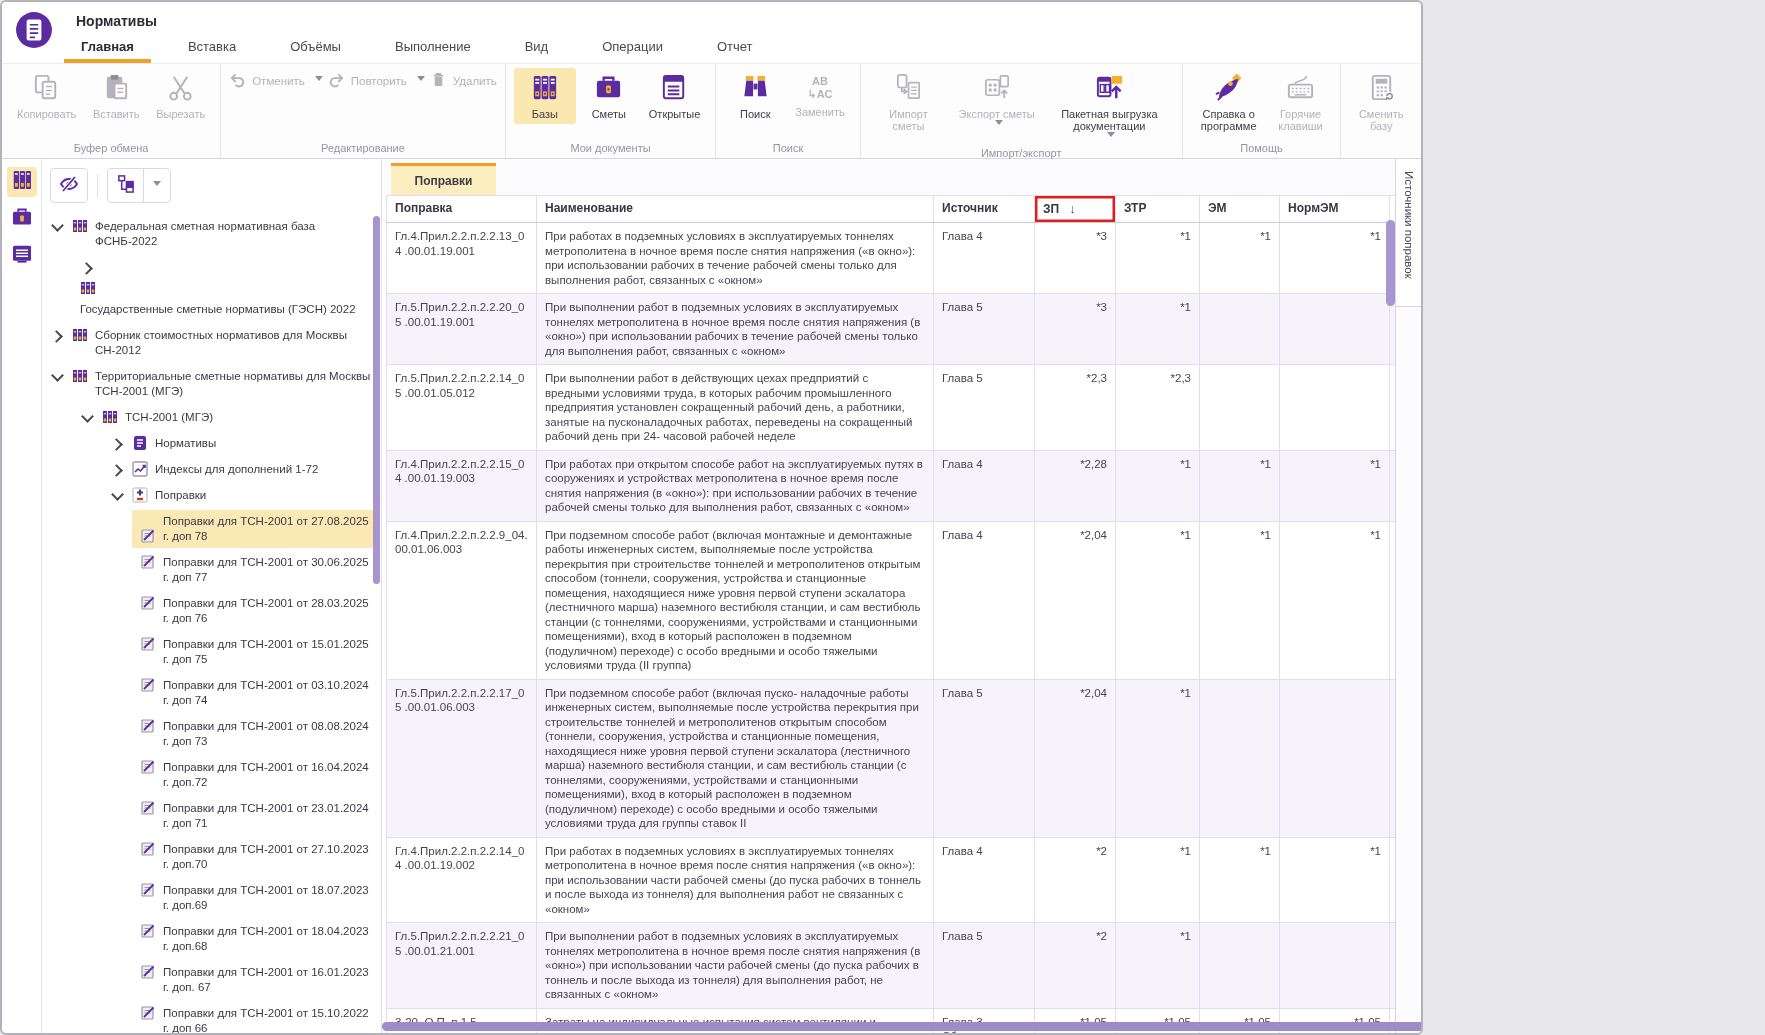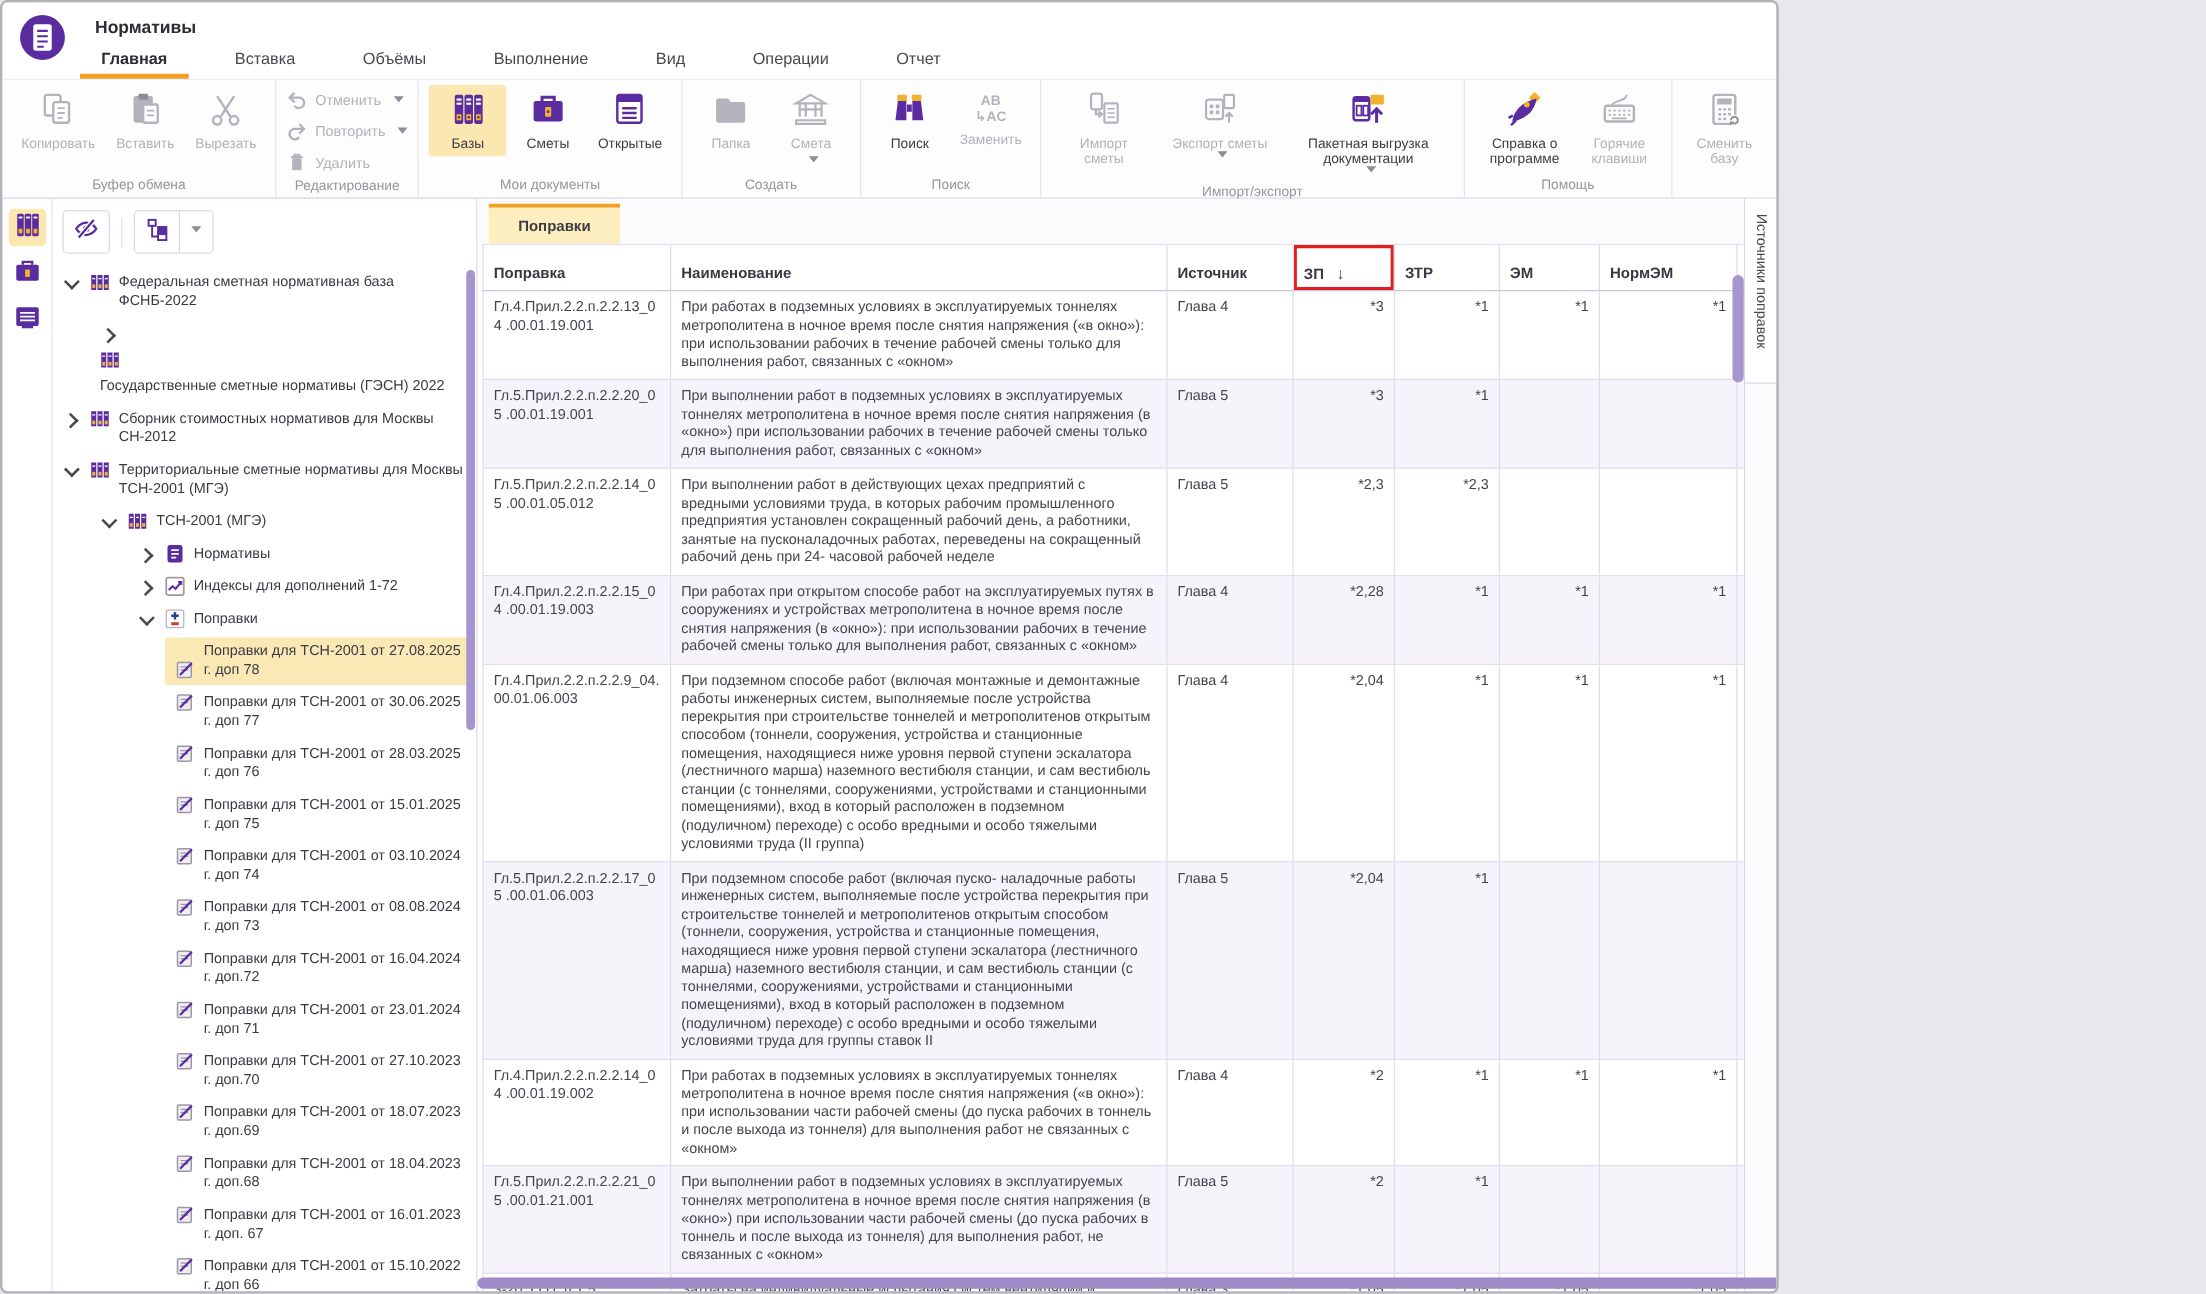--- a/index.html
+++ b/index.html
@@ -26,21 +26,21 @@
   .rbtn { display:flex; flex-direction:column; align-items:center; gap:3px; padding:4px 7px; min-width:62px;
           font-size:11px; line-height:12px; text-align:center; color:#3f3c45; border-radius:3px; cursor:pointer; }
   .rbtn .lbl { white-space:pre-line; }
   .rbtn.disabled { color:#b3b1b8; }
   .rbtn.active { background:#fbe8b0; }
   .rbtn svg { width:31px; height:31px; flex:none; }
   .caret { display:inline-block; width:0; height:0; border:4px solid transparent; border-top:5px solid #8f8d96; margin-left:4px; vertical-align:middle; }
   .rbtn .caret-below { margin-top:1px; }
   .lblrow { display:flex; align-items:center; justify-content:center; max-width:128px; flex-wrap:wrap; }
   
-  .stackgroup { display:flex; flex-direction:column; gap:5px; padding-top:3px; }
+  .stackgroup { display:flex; flex-direction:row; gap:5px; padding-top:3px; }
   .sbtn { display:flex; align-items:center; gap:6px; font-size:11.5px; color:#b3b1b8; cursor:pointer; }
   .sbtn svg { width:17px; height:17px; }
 
   
   .body { flex:1; display:flex; min-height:0; position:relative; }
 
   .iconstrip { width:40px; border-right:1px solid #e6e2ee; padding-top:8px; display:flex; flex-direction:column; align-items:center; gap:7px; flex:none; }
   .strip-btn { width:30px; height:30px; border-radius:4px; display:flex; align-items:center; justify-content:center; cursor:pointer; }
   .strip-btn.active { background:#fbe8b0; }
   .strip-btn svg { width:24px; height:24px; }
@@ -71,21 +71,21 @@
 
   
   .main { flex:1; min-width:0; position:relative; display:flex; flex-direction:column; }
   .doc-tabs { height:36px; flex:none; display:flex; align-items:flex-end; padding-left:9px; background:#fcfbfd; }
   .doc-tab { width:105px; height:32px; background:#fceebf; border-top:3px solid #f2a024; display:flex; align-items:center; justify-content:center;
              font-size:12px; font-weight:600; color:#3f3c45; cursor:pointer; }
   .table-zone { flex:1; min-height:0; overflow:hidden; padding-left:4px; }
   table.grid { border-collapse:collapse; table-layout:fixed; width:1350px; background:#fff; }
   table.grid th, table.grid td { border:1px solid #e2dcef; vertical-align:top; }
   table.grid thead th { border-bottom:1px solid #cfc6e2; font-size:12px; font-weight:700; color:#3a3742; text-align:left;
-                        padding:15px 8px 6px; background:#fff; white-space:nowrap; overflow:hidden; }
+                        padding:5px 8px 6px; background:#fff; white-space:nowrap; overflow:hidden; }
   table.grid thead th.hl { box-shadow:inset 0 0 0 2.5px #e0201d; }
   .sort-arrow::before { content:"\2193"; font-size:13px; margin-left:10px; color:#4a4750; }
   table.grid td { font-size:11.5px; line-height:14.5px; color:#474350; padding:6px 8px; }
   td.c-code { overflow-wrap:anywhere; }
   td.c-val { text-align:right; white-space:nowrap; }
   tbody tr:nth-child(even) td { background:#f6f4fa; }
 
   .hscroll { position:absolute; left:0; bottom:2px; width:1322px; height:9px; background:#9d8cc8; border-radius:5px; }
   .vscroll-thumb { position:absolute; right:0; top:61px; width:9px; height:86px; background:#a795cf; border-radius:5px; z-index:3; }
 
@@ -225,40 +225,20 @@
                 <rect x="5" y="4" width="20" height="23" rx="2" fill="#fff" stroke="#5a2ca0" stroke-width="2"></rect>
                 <path d="M5 6a2 2 0 0 1 2-2h16a2 2 0 0 1 2 2v4H5z" fill="#5a2ca0"></path>
                 <path d="M9 15h12M9 19h12M9 23h12" stroke="#5a2ca0" stroke-width="2"></path>
               </svg></span>
           <span class="lbl">Открытые</span>
         </div>
       </div>
       <div class="rgroup-label">Мои документы</div>
     </div>
 
-    <div class="rgroup">
-      <div class="rgroup-buttons">
-        <div class="rbtn disabled">
-          <span><svg viewBox="0 0 32 32">
-                <path d="M4 9a2 2 0 0 1 2-2h8l2 3h10a2 2 0 0 1 2 2v13a2 2 0 0 1-2 2H6a2 2 0 0 1-2-2z" fill="#b5b2bb"></path>
-              </svg></span>
-          <span class="lbl">Папка</span>
-        </div>
-        <div class="rbtn disabled">
-          <span><svg viewBox="0 0 32 32" fill="none" stroke="#b5b2bb" stroke-width="1.8">
-                <path d="M16 4L28 11H4z"></path>
-                <path d="M7 11v11M12 11v11M20 11v11M25 11v11M6 16h20"></path>
-                <path d="M4 25h24v3H4z"></path>
-              </svg></span>
-          <span class="lbl">Смета</span>
-          <span class="caret caret-below"></span>
-        </div>
-      </div>
-      <div class="rgroup-label">Создать</div>
-    </div>
 
     <div class="rgroup">
       <div class="rgroup-buttons">
         <div class="rbtn">
           <span><svg viewBox="0 0 32 32">
                 <rect x="6" y="4" width="8" height="5" rx="1" fill="#f2b22e"></rect>
                 <rect x="18" y="4" width="8" height="5" rx="1" fill="#f2b22e"></rect>
                 <path d="M6.5 9h7v16h-9l2-16z" fill="#5a2ca0"></path>
                 <path d="M25.5 9h-7v16h9l-2-16z" fill="#5a2ca0"></path>
                 <rect x="14" y="12" width="4" height="6" fill="#5a2ca0"></rect>

